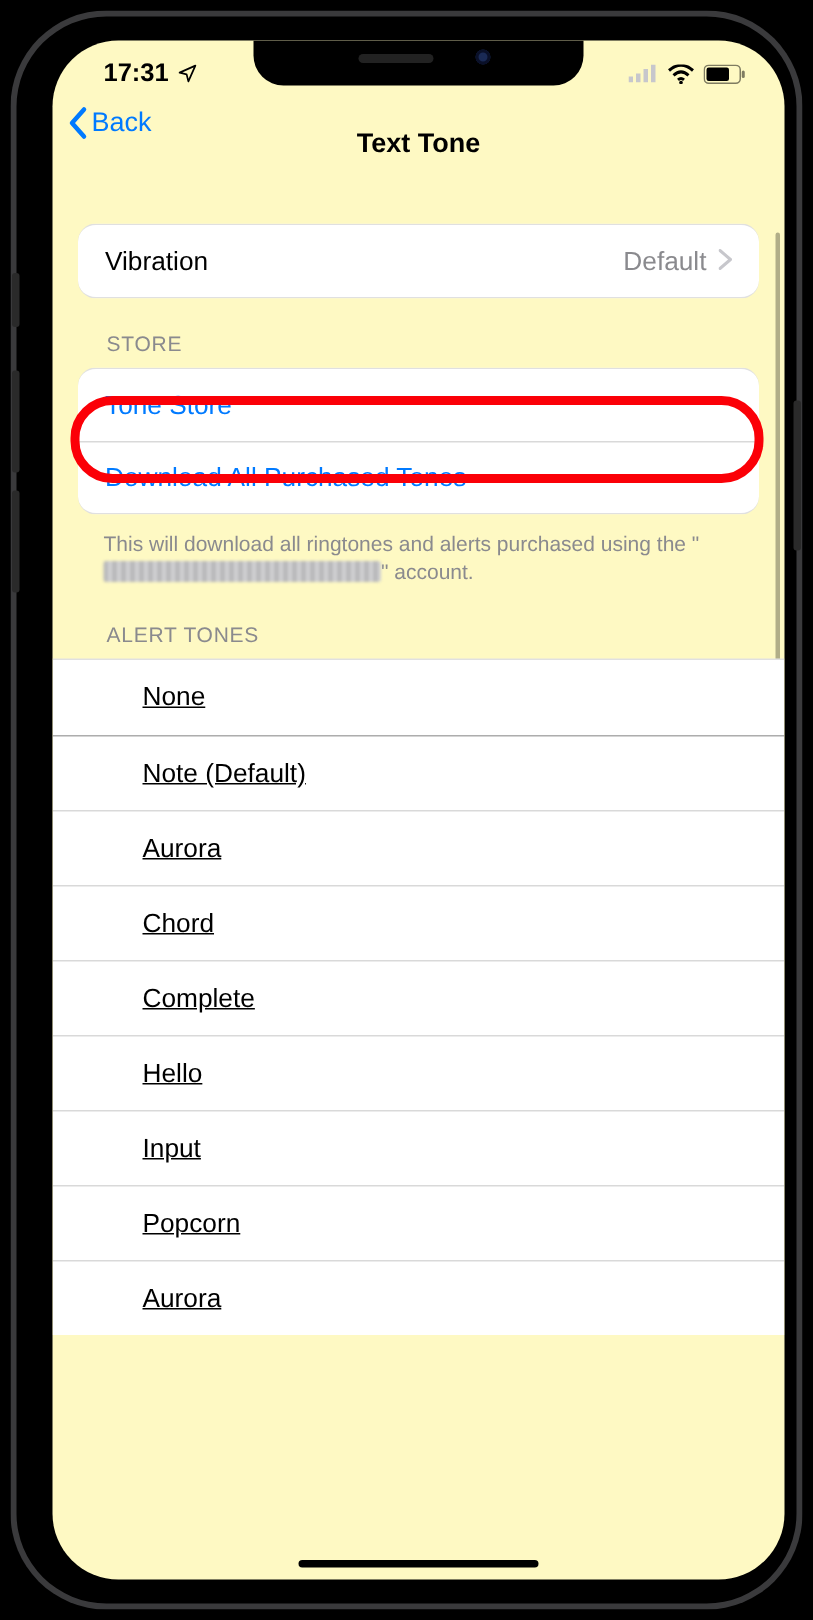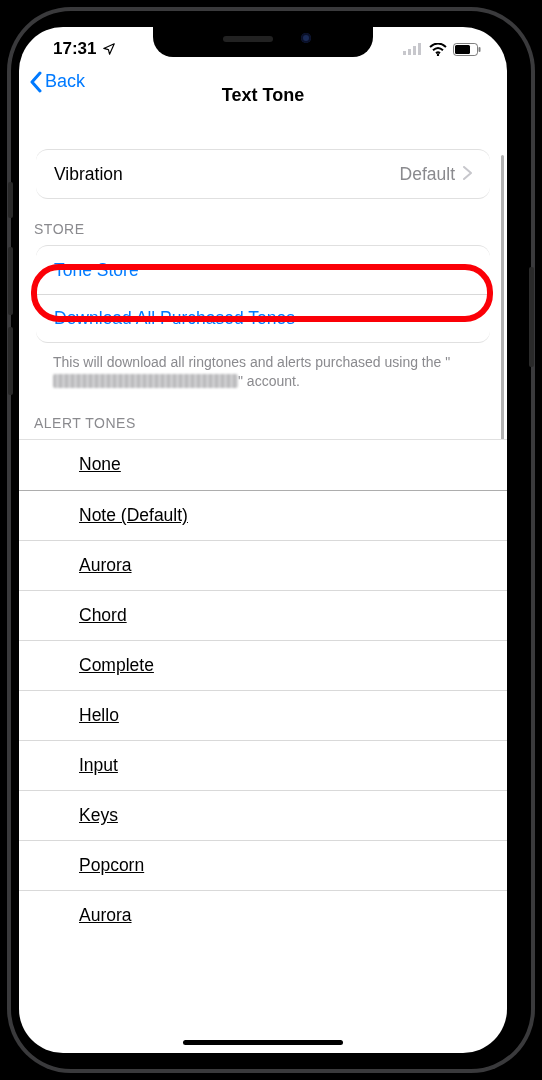--- a/index.html
+++ b/index.html
@@ -14,23 +14,23 @@
   .phone {
     position: absolute;
     left: 7px; top: 7px;
     width: 528px; height: 1066px;
     background: #000;
     border-radius: 64px;
     box-shadow: inset 0 0 0 4px #3a3a3c;
   }
   .screen {
     position: absolute;
-    left: 12px; top: 20px;
+    left: 28px; top: 20px;
     width: 488px; height: 1026px;
-    background: #ffffff;
+    background: #fef9c3;
     border-radius: 44px;
     overflow: hidden;
   }
   .scrollbar {
     position: absolute;
     right: 3px; top: 128px;
     width: 3px; height: 310px;
     background: rgba(0,0,0,0.3);
     border-radius: 2px;
   }
@@ -133,21 +133,21 @@
     border-top: 0.5px solid rgba(0,0,0,0.15);
     cursor: pointer;
   }
   .group .cell:first-child, .tone-list .cell:first-child { border-top: none; align-items: center; }
   .cell .value { margin-left: auto; color: #8a8a8e; }
   .cell .chev { margin-left: 8px; }
   .cell.link { color: #007aff; }
   .section-header {
     font-size: 14px;
     color: #8a8a8e;
-    padding: 22px 34px 8px 15px;
+    padding: 22px 34px 8px 36px;
     letter-spacing: 0.5px;
   }
   .footer-note {
     font-size: 14px;
     color: #8a8a8e;
     padding: 10px 34px 2px 34px;
     line-height: 1.35;
   }
   .blur-span {
     display: inline-block;
@@ -287,23 +287,20 @@
           <div class="cell">
             <span>Complete</span>
           </div>
           <div class="cell">
             <span>Hello</span>
           </div>
           <div class="cell">
             <span>Input</span>
           </div>
           <div class="cell">
-            <span>Keys</span>
-          </div>
-          <div class="cell">
             <span>Popcorn</span>
           </div>
           <div class="cell">
             <span>Aurora</span>
           </div>
         </div>
 
     </div>
 
     <div class="highlight" style="left:12px; top:237px; width:462px; height:58px;"></div>

